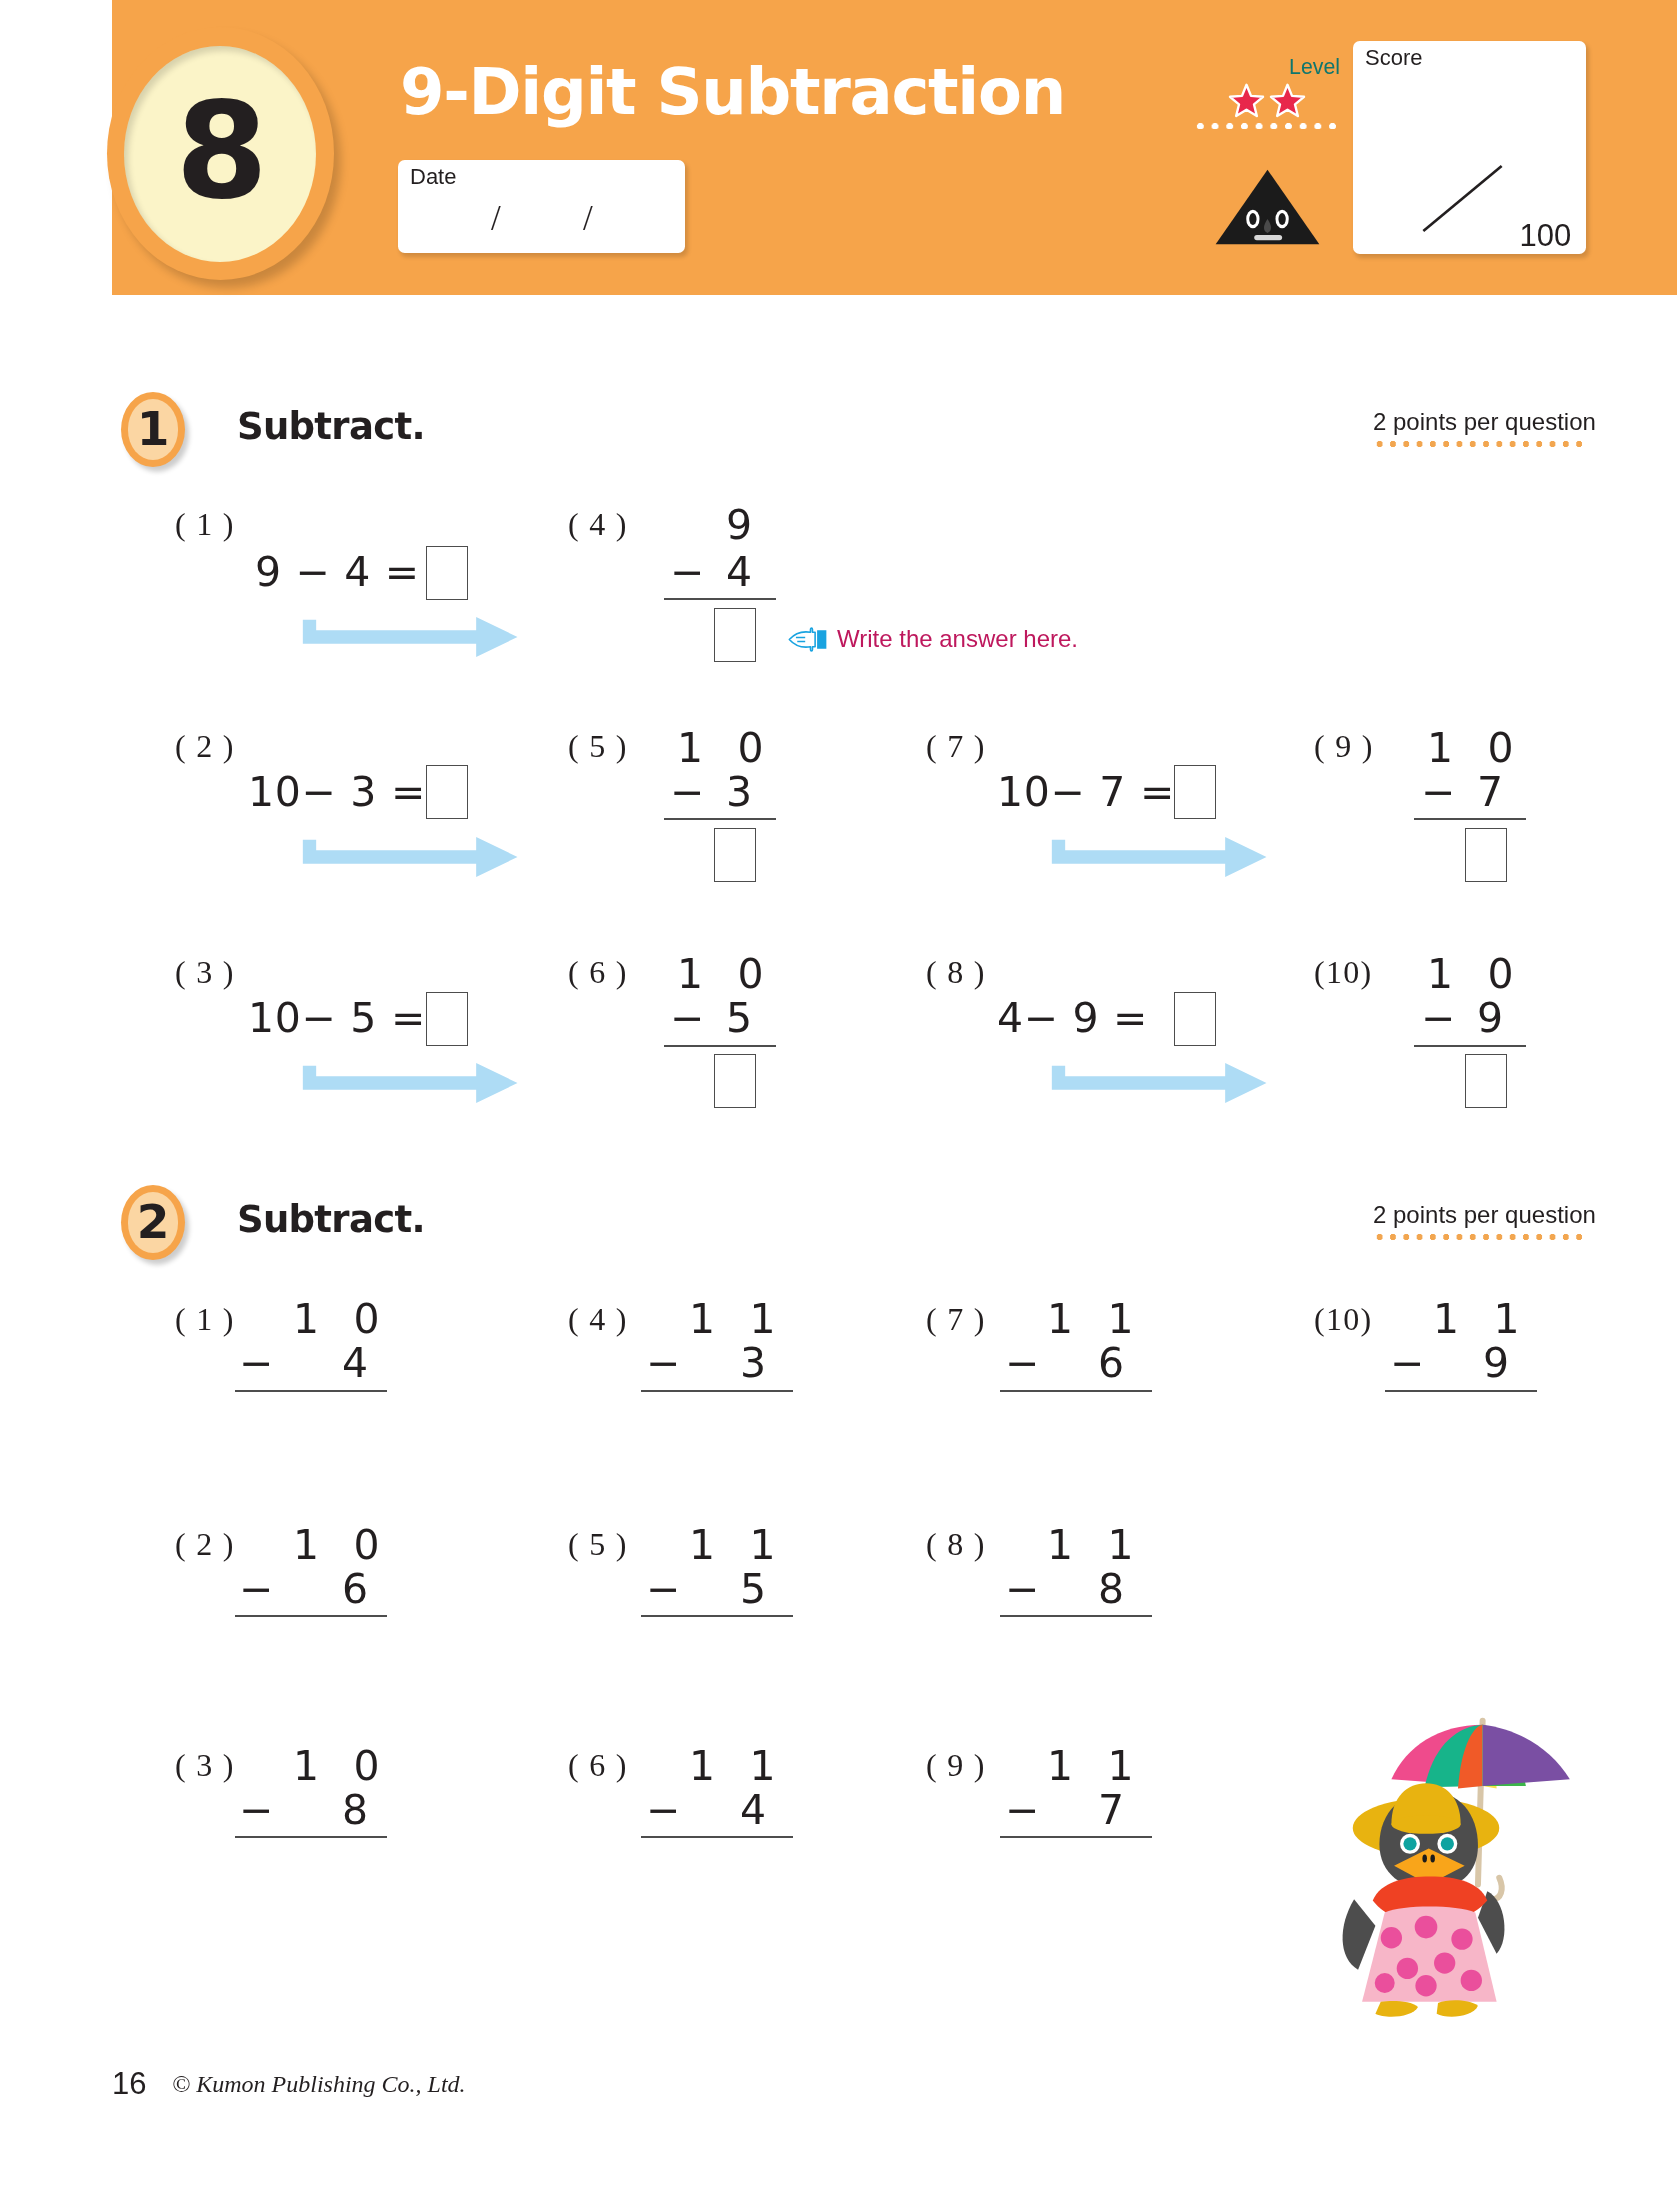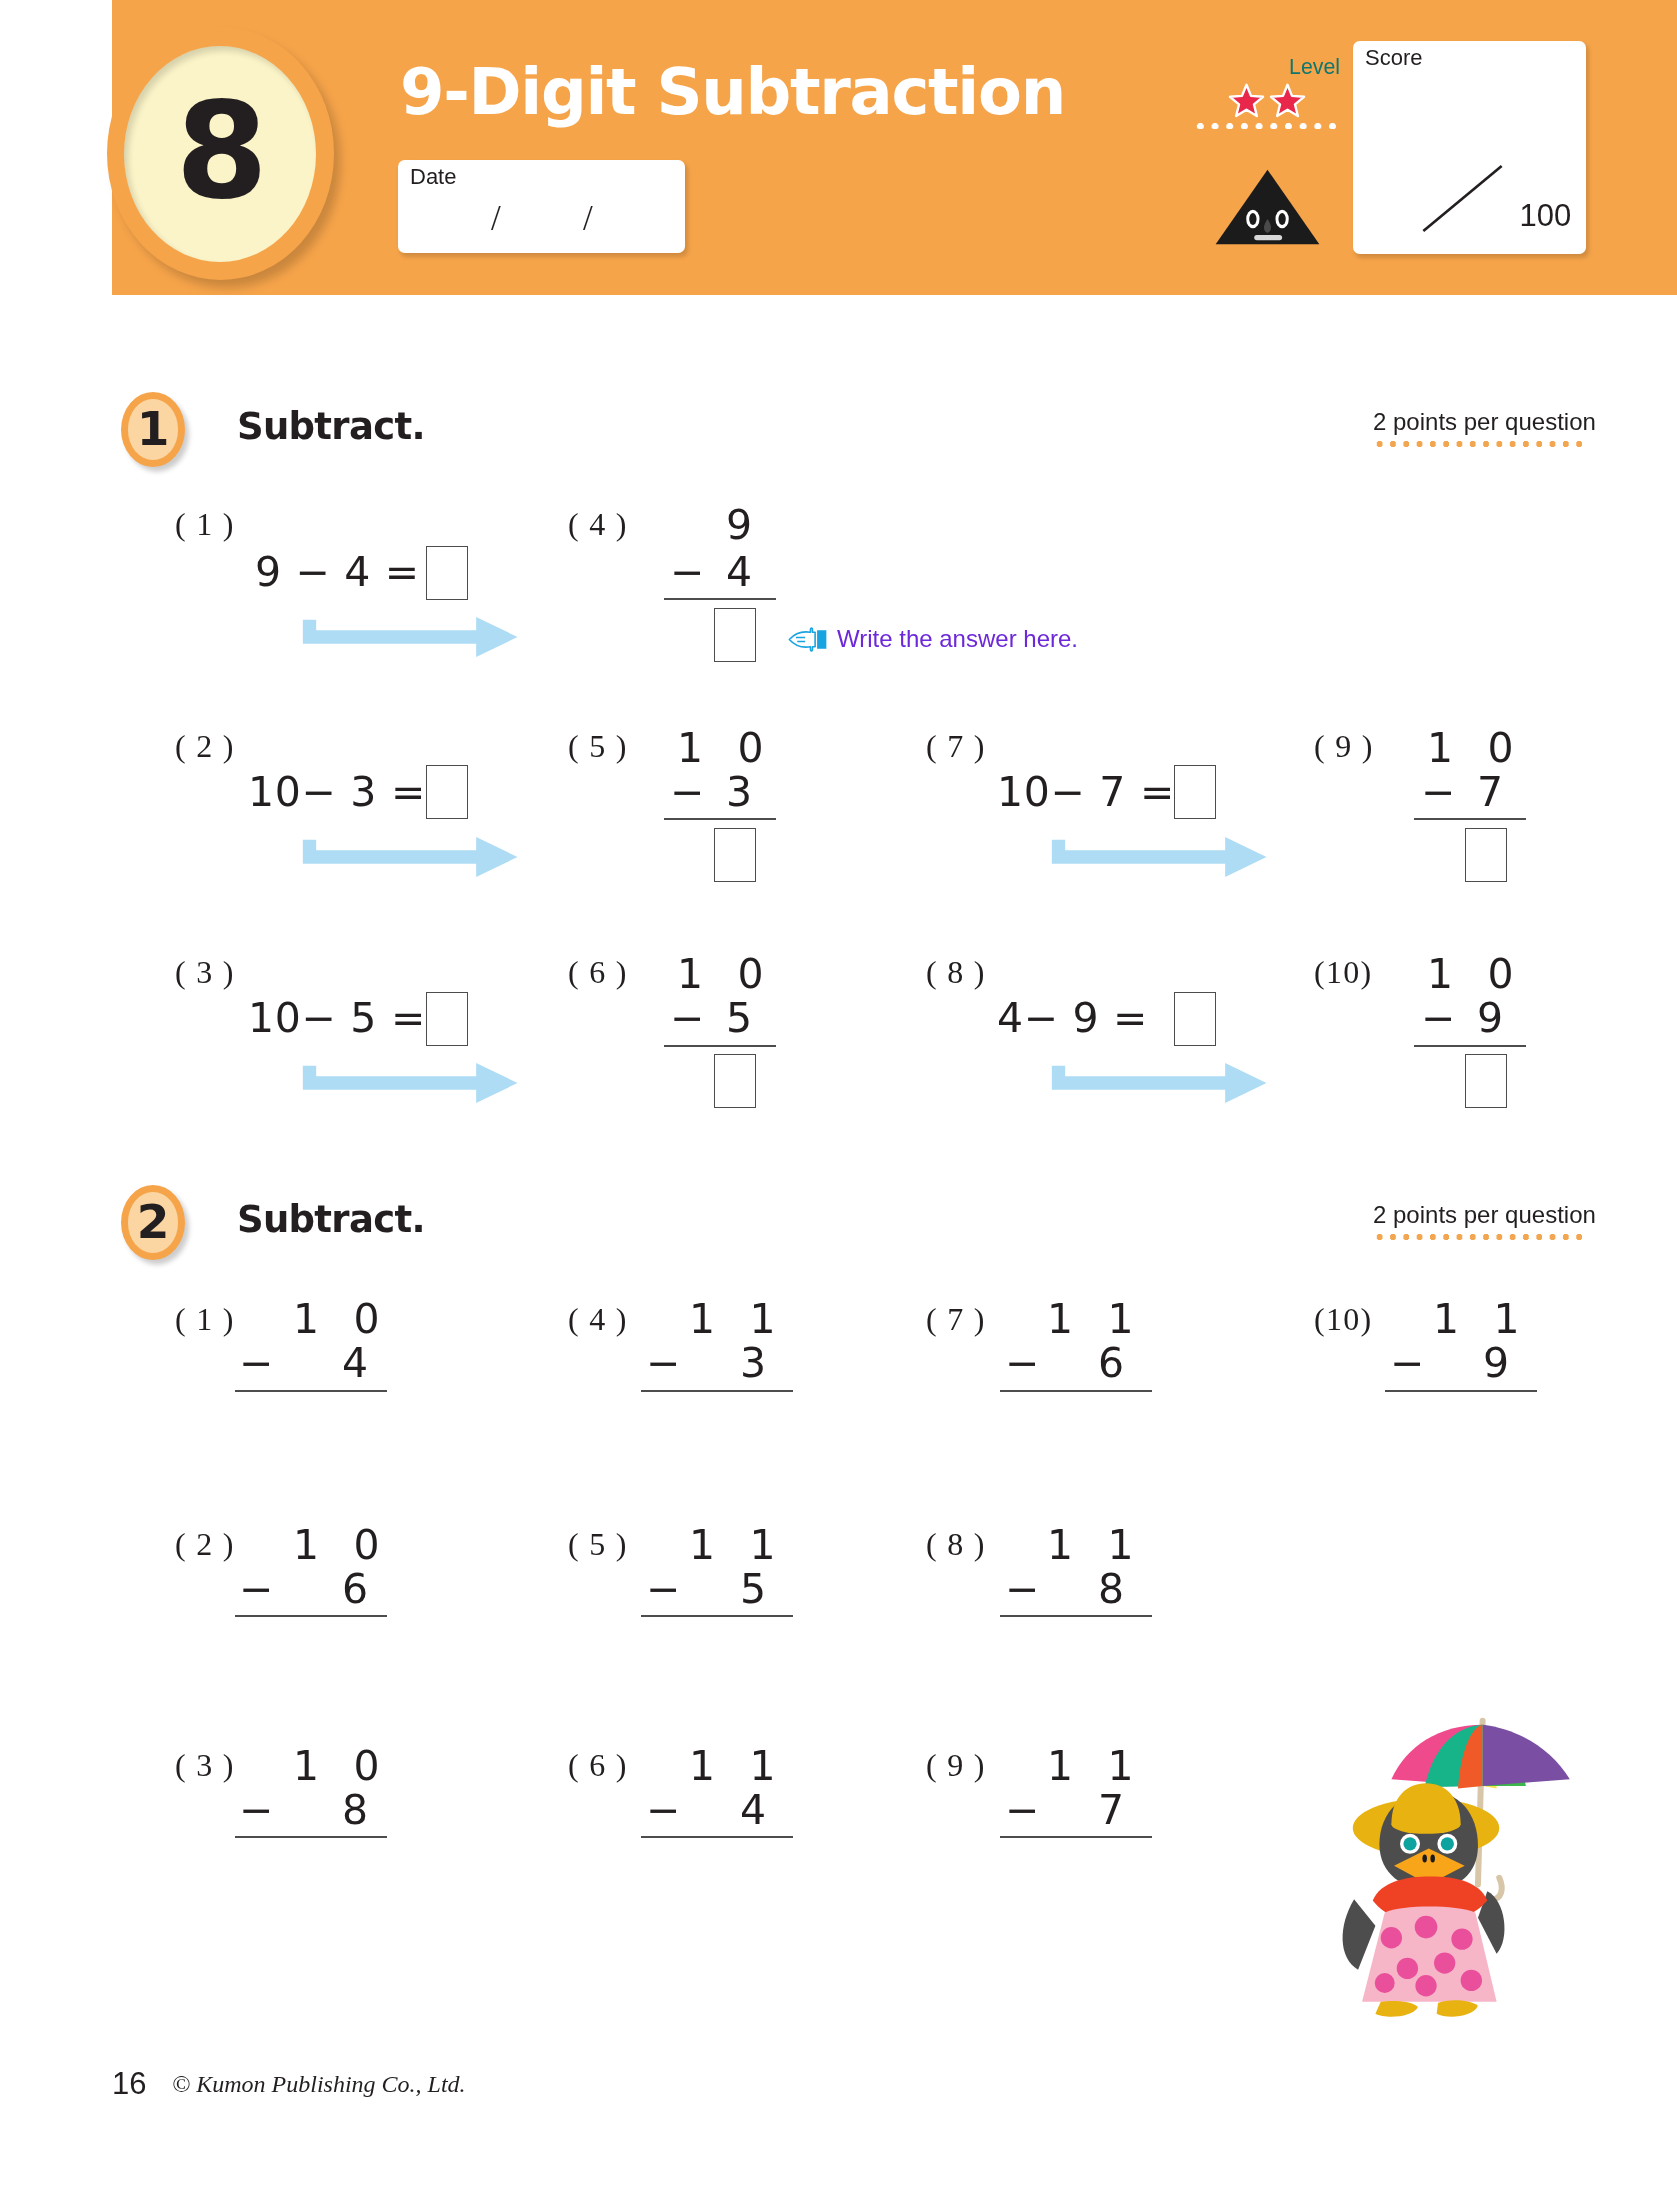--- a/index.html
+++ b/index.html
@@ -83,21 +83,21 @@
   }
   .tri-char{
     position:absolute;left:1213px;top:167px;width:109px;height:80px;
   }
 
   .score-box{left:1353px;top:41px;width:233px;height:213px;}
   .score-slash{
     position:absolute;right:80px;bottom:18.7px;width:87px;height:73px;
   }
   .score-100{
-    position:absolute;right:14.7px;bottom:20px;
+    position:absolute;right:14.7px;bottom:0;
     font-family:"Liberation Sans", sans-serif;
     font-size:31px;color:#231f20;
   }
 
   
   .sec-badge{
     position:absolute;width:64px;height:75px;
   }
   .sec-badge .o{
     position:absolute;inset:0;border-radius:50%;
@@ -160,21 +160,21 @@
   .vminus{
     position:absolute;
     font-family:"DejaVu Sans", sans-serif;
     font-size:41px;color:#231f20;
   }
   .vrule{position:absolute;height:2px;background:#4d4d4d;}
 
   .hintwrap{position:absolute;display:flex;align-items:center;gap:8px;}
   .hinttxt{
     font-family:"Liberation Sans", sans-serif;
-    font-size:24px;color:#6d28d9;white-space:nowrap;
+    font-size:24px;color:#be185d;white-space:nowrap;
   }
 
   
   .pagenum{
     position:absolute;left:112px;top:2066px;
     font-family:"Liberation Sans", sans-serif;
     font-size:31px;color:#231f20;
   }
   .copyright{
     position:absolute;left:172px;top:2071px;

